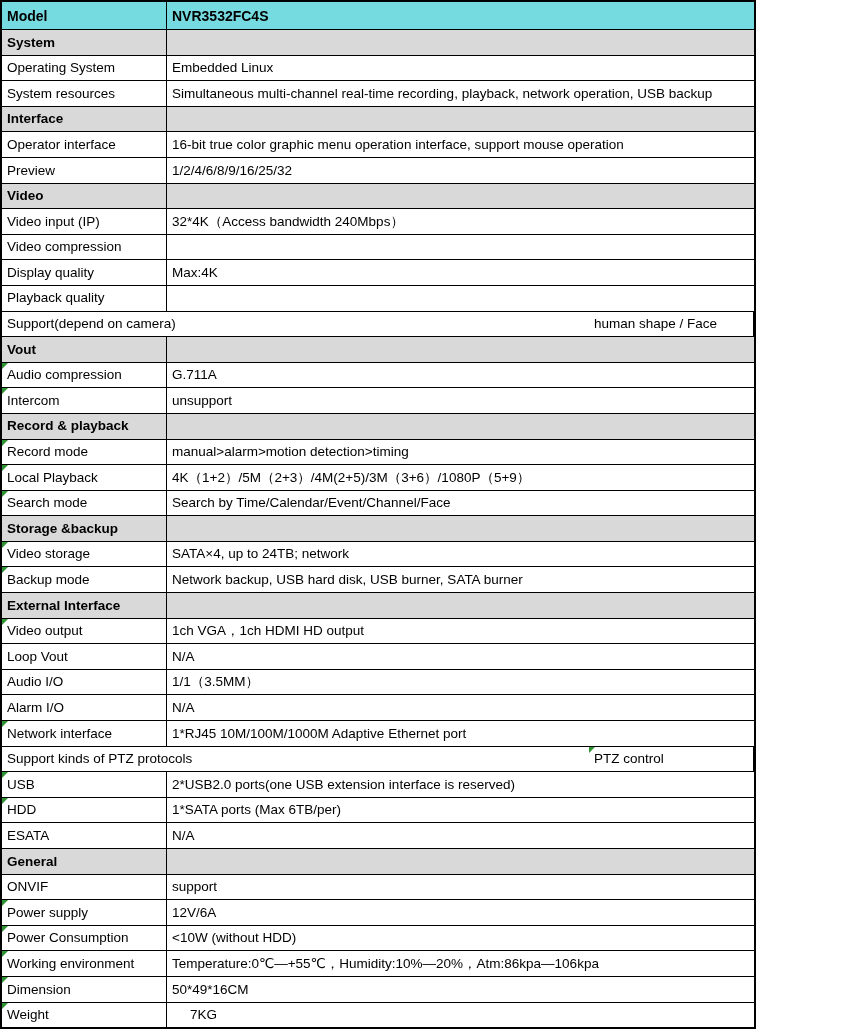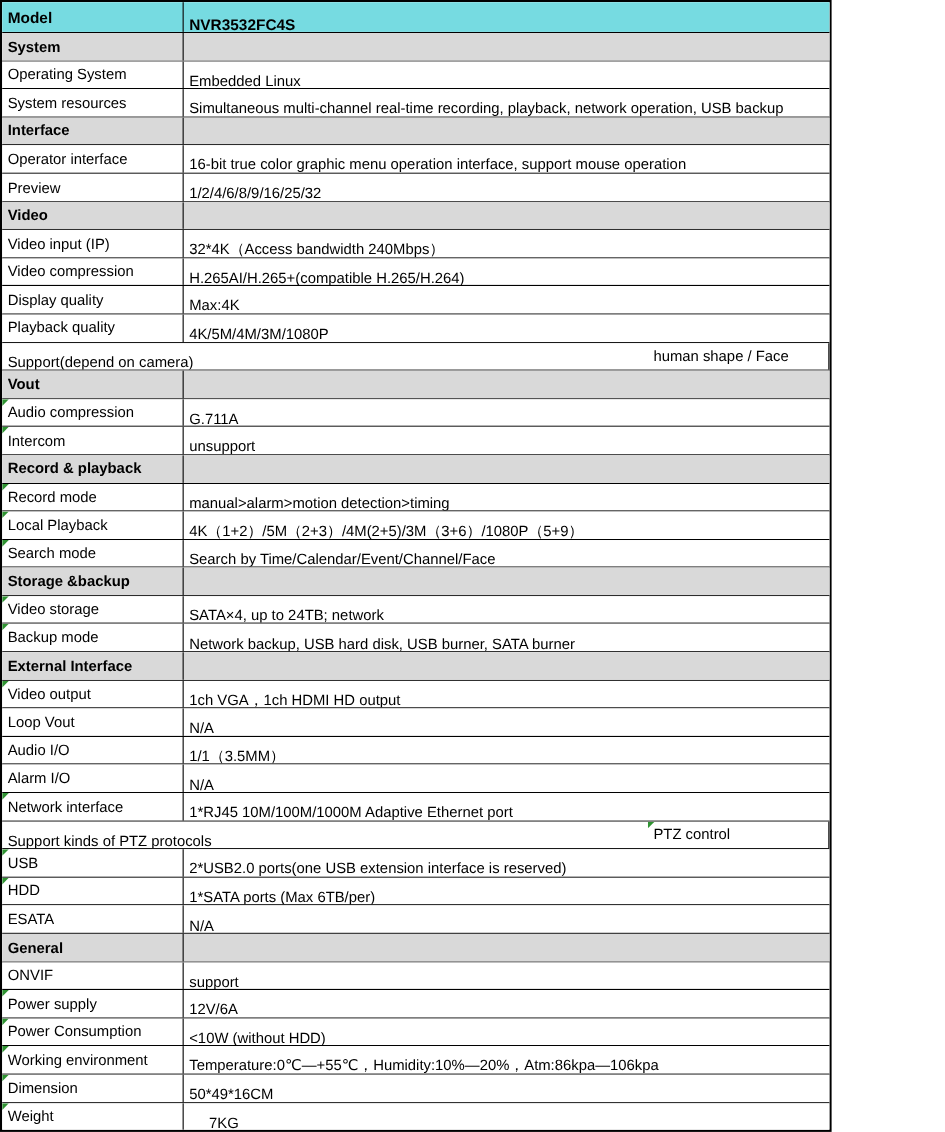--- a/index.html
+++ b/index.html
@@ -36,21 +36,20 @@
   .label-cell {
     flex: 0 0 165px;
     width: 165px;
     border-right: 1px solid var(--border-color, #000);
     padding-left: 5px;
     position: relative;
   }
   .value-cell {
     flex: 1 1 auto;
     padding-left: 5px;
-    align-items: flex-end;
   }
   .row.model .cell {
     background: var(--model-bg, #76dbe1);
     font-weight: bold;
     font-size: 14px;
   }
   .row.section .cell {
     background: var(--section-bg, #d9d9d9);
   }
   .row.section .label-cell {
@@ -133,38 +132,32 @@
         <span>Video input (IP)</span>
       </div>
       <div class="cell value-cell">
         <span>32*4K（Access bandwidth 240Mbps）</span>
       </div>
     </div>
     <div class="row data">
       <div class="cell label-cell">
         <span>Video compression</span>
       </div>
-      <div class="cell value-cell">
-        <span>H.265AI/H.265+(compatible H.265/H.264)</span>
-      </div>
     </div>
     <div class="row data">
       <div class="cell label-cell">
         <span>Display quality</span>
       </div>
       <div class="cell value-cell">
         <span>Max:4K</span>
       </div>
     </div>
     <div class="row data">
       <div class="cell label-cell">
         <span>Playback quality</span>
-      </div>
-      <div class="cell value-cell">
-        <span>4K/5M/4M/3M/1080P</span>
       </div>
     </div>
     <div class="row data">
       <div class="cell value-cell">
         <span>Support(depend on camera)</span>
       </div>
       <div class="cell label-cell">
         <span>human shape / Face</span>
       </div>
     </div>

